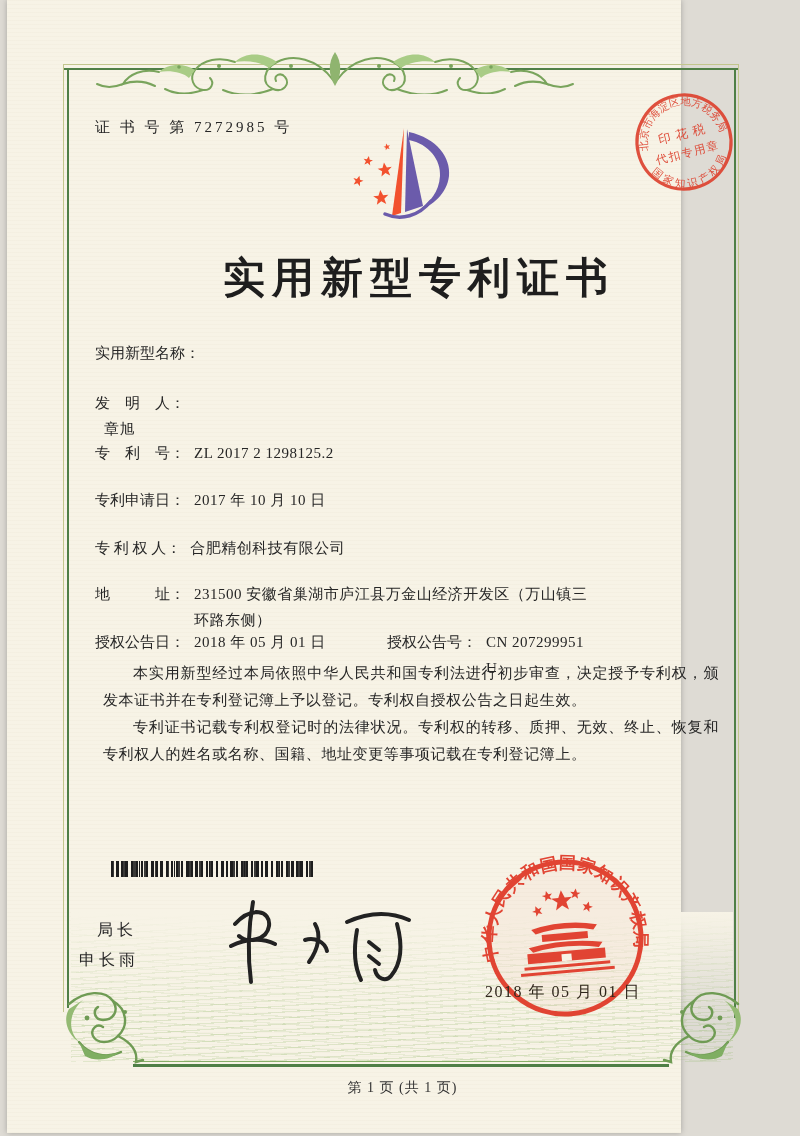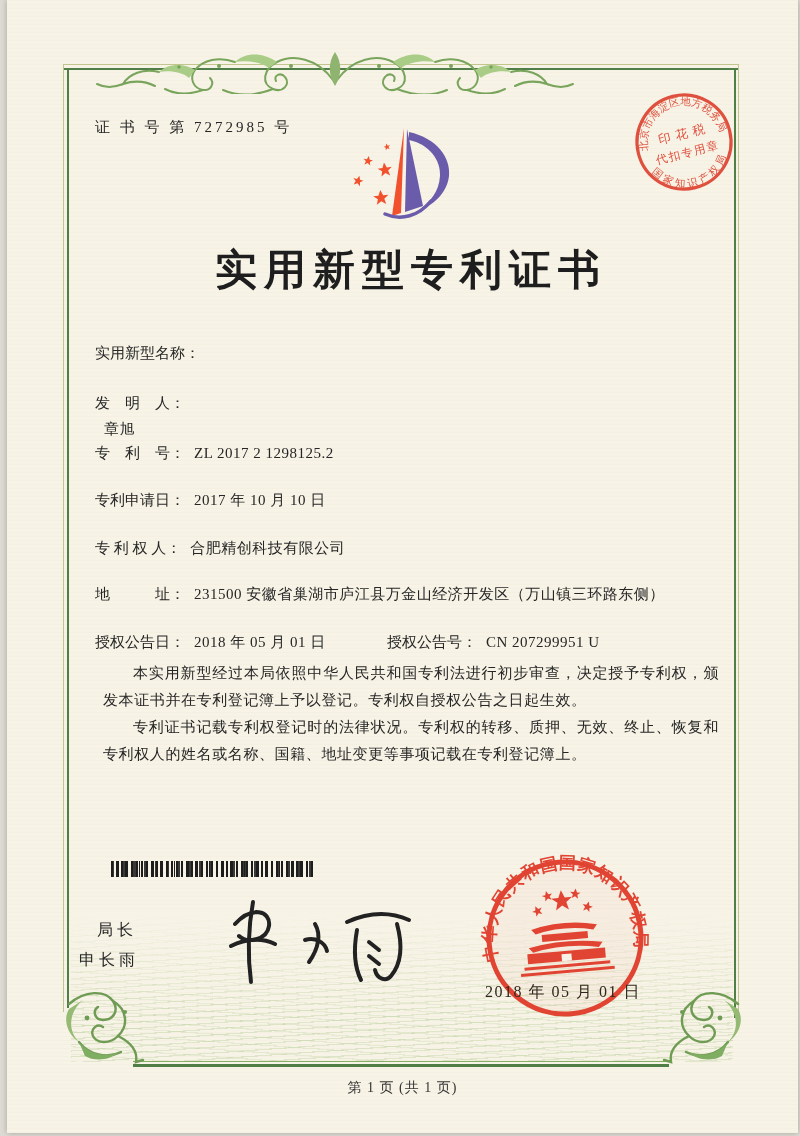--- a/index.html
+++ b/index.html
@@ -4,21 +4,21 @@
 <style>
   html,body{margin:0;padding:0;}
   body{
     width:800px;height:1136px;overflow:hidden;
     background:#dedbd4;
     font-family:"Liberation Serif","DejaVu Serif",serif;
     color:#2b2b2b;
     position:relative;
   }
   .paper{
-    position:absolute;left:7px;top:0;width:791px;height:1133px;
+    position:absolute;left:7px;top:0;width:674px;height:1133px;
     background:#f7f3e6;
     box-shadow:0 0 6px rgba(0,0,0,.25);
   }
   .paper::before{ 
     content:"";position:absolute;inset:0;
     background:repeating-linear-gradient(0deg,rgba(205,195,165,.07) 0 1px,transparent 1px 4px);
     pointer-events:none;
   }
   
   .rule{position:absolute;background:#4f7f46;}
@@ -36,21 +36,21 @@
     position:absolute;left:64px;top:912px;width:662px;height:150px;
     background:
       linear-gradient(to bottom,rgba(247,243,230,1) 0%,rgba(247,243,230,0) 70%),
       repeating-linear-gradient(176deg,rgba(142,182,102,.22) 0 1.2px,rgba(0,0,0,0) 1.2px 6px),
       repeating-linear-gradient(184deg,rgba(142,182,102,.15) 0 1.2px,rgba(0,0,0,0) 1.2px 7.5px);
     pointer-events:none;
   }
   
   .cert-no{position:absolute;left:88px;top:118px;font-size:15px;letter-spacing:3px;color:#262626;}
   .title{position:absolute;left:62px;top:234px;width:668px;text-align:center;
-         font-size:42px;font-weight:600;letter-spacing:7px;color:#1e1e1e;margin:8px;}
+         font-size:42px;font-weight:600;letter-spacing:7px;color:#1e1e1e;margin:16px;}
   .row{position:absolute;left:88px;right:82px;display:flex;font-size:15px;line-height:26px;color:#262626;}
   .row .lbl{white-space:pre;flex:none;}
   .row .val{margin-left:9px;letter-spacing:.5px;}
   .row-name{top:340px;}  .row-inventor{top:390px;flex-direction:column;} .row-patno{top:440px;}
   .row-filing{top:487px;} .row-patentee{top:535px;text-align:center;}
   .row-address{top:581px;} .row-address .val{max-width:488px;}
   .row-grant{top:629px;}
   .pair2{position:absolute;left:292px;top:0;display:flex;}
   .paras{position:absolute;left:96px;top:660px;width:616px;font-size:15px;line-height:27px;
          text-align:justify;color:#262626;letter-spacing:.6px;}

